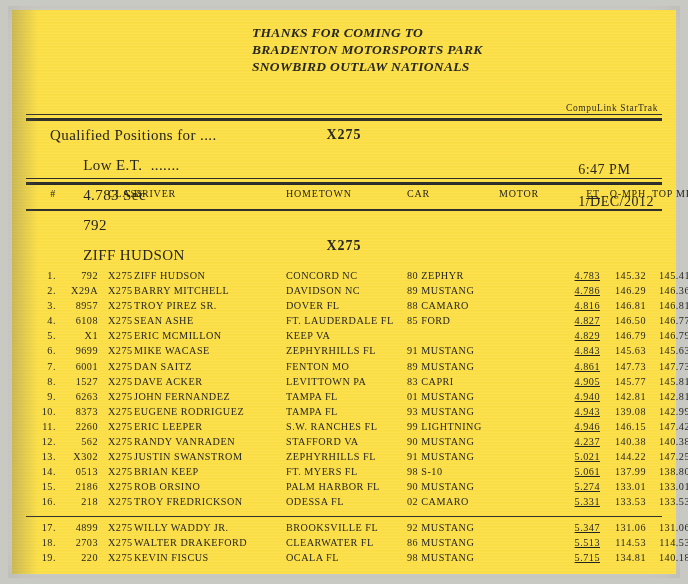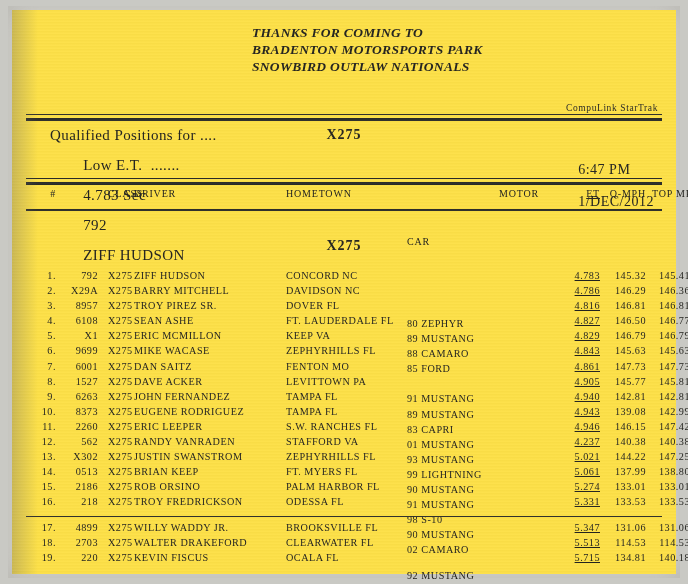--- a/index.html
+++ b/index.html
@@ -93,21 +93,21 @@
   }
   .row { position:relative; height:15.1px; }
   .row span { position:absolute; white-space:nowrap; font-size:10.2px; letter-spacing:0.5px; color:#23231f; }
 
   
   .c-idx    { left:18px;  width:26px; text-align:right; }
   .c-num    { left:52px;  width:34px; text-align:right; }
   .c-class  { left:96px; }
   .c-driver { left:122px; }
   .c-town   { left:274px; }
-  .c-car    { left:395px;margin-top:48px; }
+  .c-car    { left:395px; }
   .c-motor  { left:487px; }
   .c-et     { left:556px; width:32px; text-align:right;text-decoration:underline; }
   .c-qmph   { left:596px; width:38px; text-align:right; }
   .c-tmph   { left:640px; width:38px; text-align:right; }
 
   .sep {
     position:absolute; left:14px; right:14px; top:506px; height:1.4px; background:#2b2b27;
   }
   .rows2 { position:absolute; left:0; right:0; top:512px; }
 

